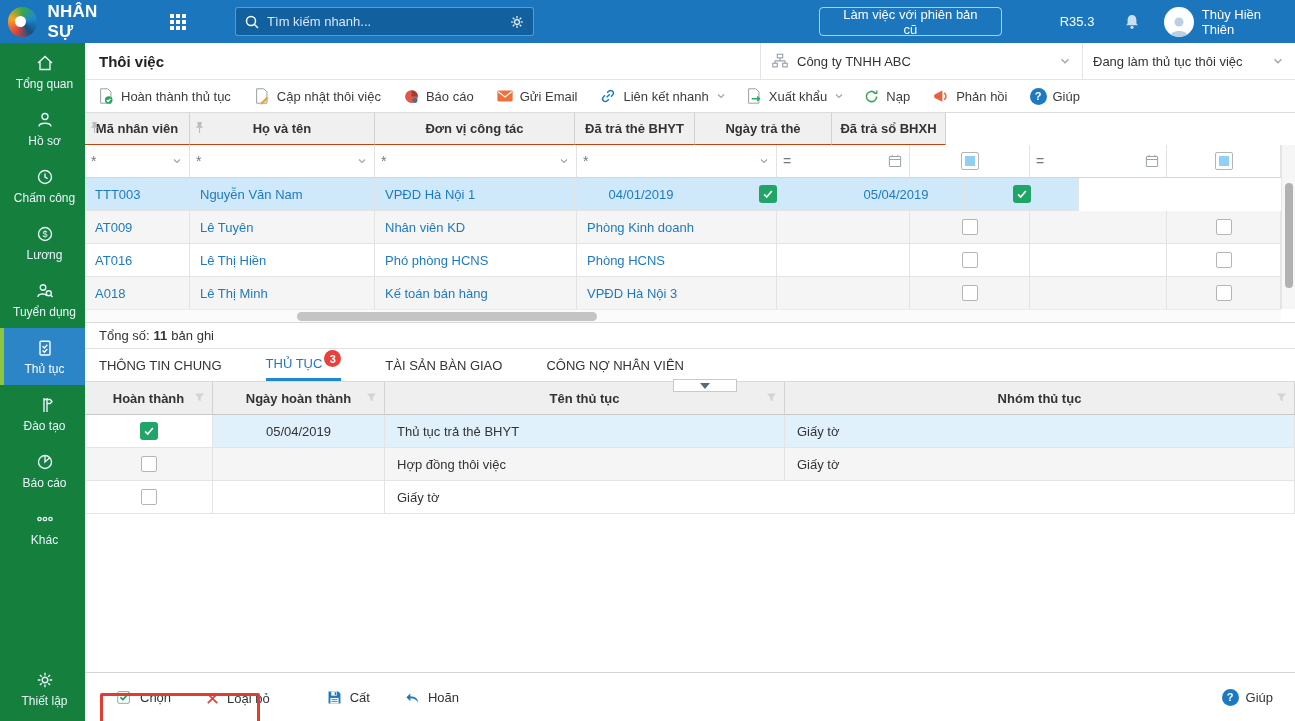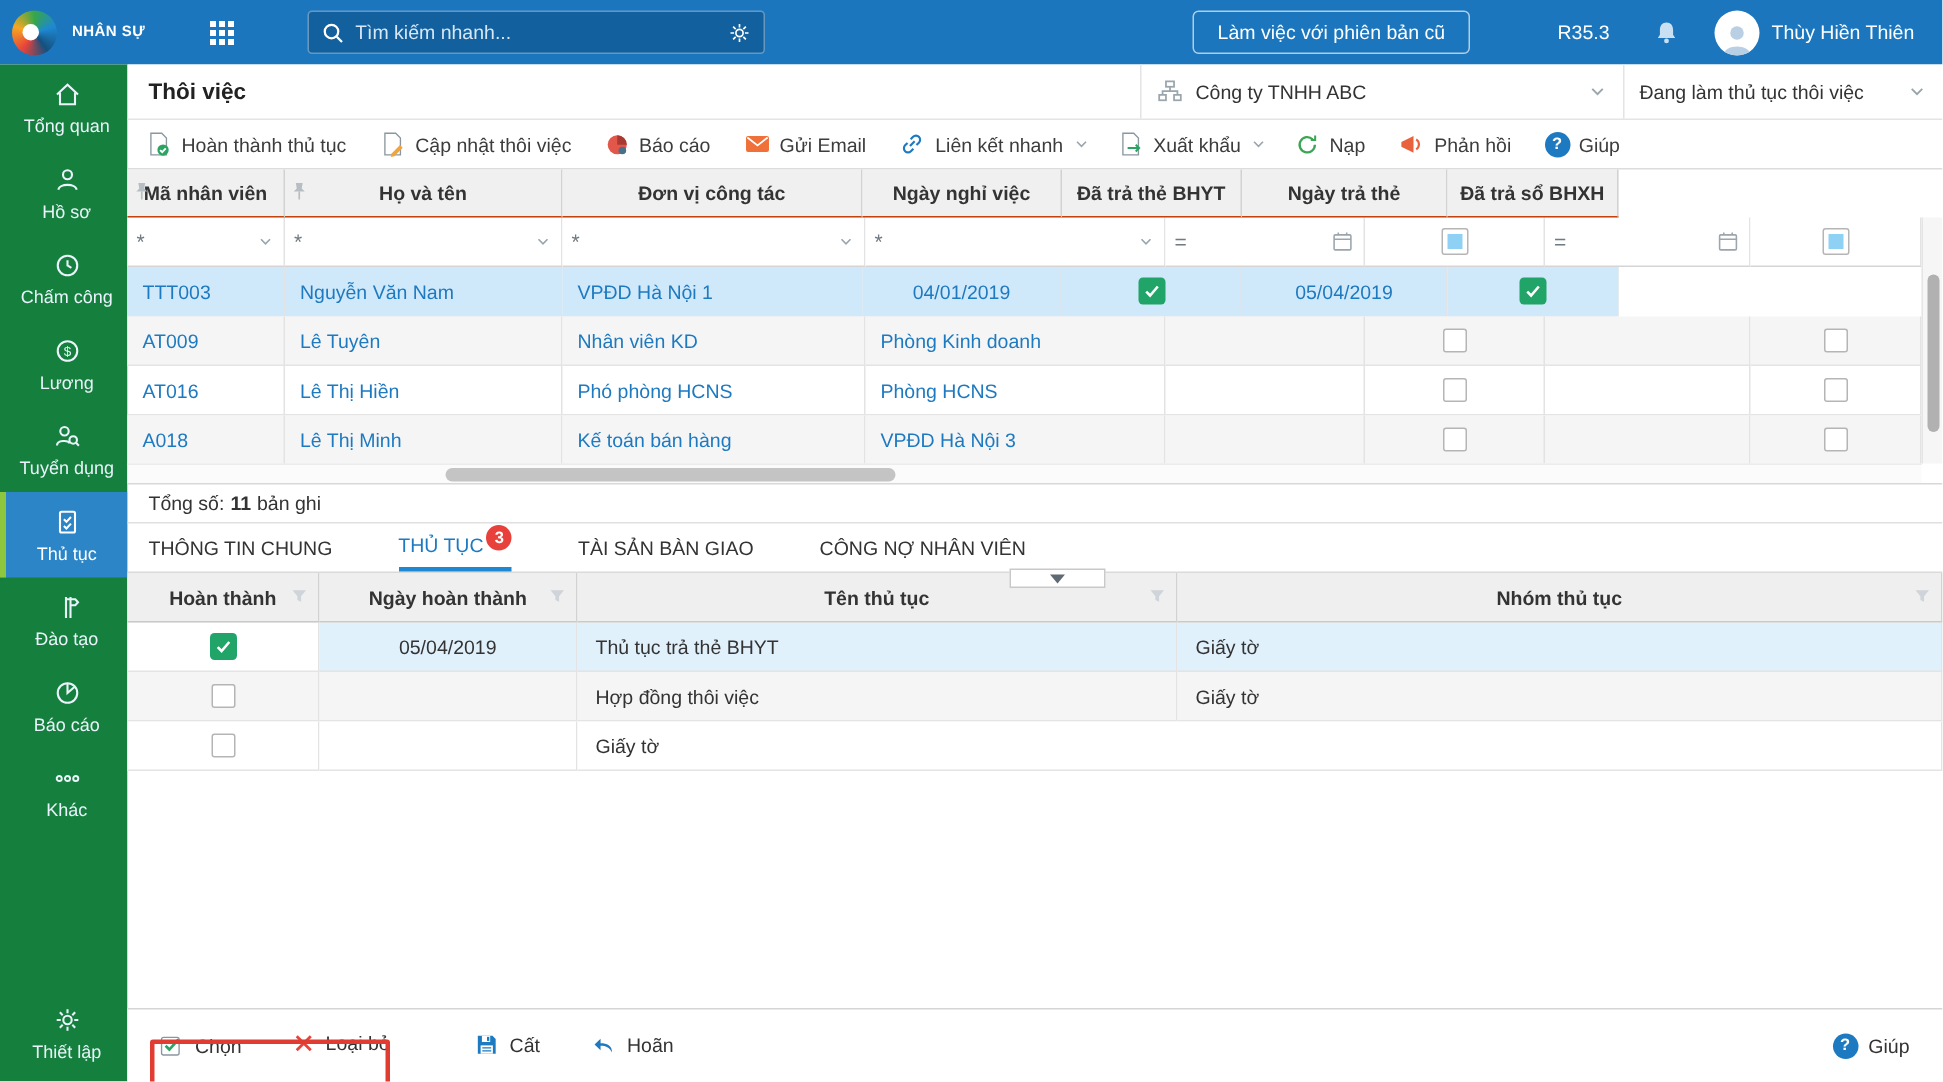--- a/index.html
+++ b/index.html
@@ -4,21 +4,21 @@
 <style>
   * { margin:0; padding:0; box-sizing:border-box; }
   html,body { width:1295px; height:721px; }
   body { font-family:"Liberation Sans","DejaVu Sans",sans-serif; font-size:13px; color:#333; background:#fff; overflow:hidden; }
   .app { position:relative; width:1295px; height:721px; background:#fff; }
 
   
   .topbar { position:absolute; top:0; left:0; right:0; height:43px; background:#1b76bd; display:flex; align-items:center; }
   .logo { width:30px; height:30px; border-radius:50%; margin-left:8px; background:conic-gradient(#35a74a,#1e88d2,#15507e,#e8433b,#f5a623,#35a74a); position:relative; }
   .logo:after { content:""; position:absolute; left:7px; top:9px; width:11px; height:11px; border-radius:50%; background:#fff; }
-  .app-name { color:#fff; font-size:10px; font-weight:bold; margin-left:10px; letter-spacing:.3px; }
+  .app-name { color:#fff; font-size:17px; font-weight:bold; margin-left:10px; letter-spacing:.3px; }
   .grid-btn { margin-left:42px; display:flex; align-items:center; cursor:pointer; }
   .searchbox { margin-left:48px; width:305px; height:29px; background:rgba(6,57,99,.35); border:1px solid rgba(255,255,255,.35); border-radius:3px; display:flex; align-items:center; padding:0 8px; }
   .searchbox input { flex:1; background:transparent; border:0; outline:none; color:#fff; font-size:13px; margin-left:7px; font-family:inherit; }
   .searchbox input::placeholder { color:#d7e7f5; }
   .old-version-btn { margin-left:285px; height:29px; padding:0 16px; border:1px solid rgba(255,255,255,.65); border-radius:4px; color:#fff; font-size:13px; display:flex; align-items:center; background:transparent; cursor:pointer; font-family:inherit; }
   .version { color:#fff; margin-left:58px; font-size:13px; }
   .bell { margin-left:28px; cursor:pointer; display:flex; }
   .avatar { width:30px; height:30px; border-radius:50%; background:#fff; margin-left:22px; display:flex; align-items:flex-end; justify-content:center; overflow:hidden; }
   .user-name { color:#fff; margin-left:8px; font-size:13px; }
 
@@ -88,21 +88,21 @@
   .det-row.sel .det-cell { background:#e0f1fc; }
   .det-row.sel .det-cell.first-white { background:#fff; }
   .det-row.alt .det-cell { background:#f5f5f5; }
   .d0{width:128px}.d1{width:172px}.d2{width:400px}.d3{flex:1}
 
   
   .footer { position:absolute; left:0; right:0; bottom:0; height:49px; border-top:1px solid #d5d5d5; display:flex; align-items:center; background:#fff; }
   .foot-btn { display:flex; align-items:center; cursor:pointer; color:#333; margin-right:34px; }
   .foot-btn .lbl { margin-left:7px; }
   .annotation { position:absolute; left:15px; top:5px; width:160px; height:37px; border:3px solid #e03c31; border-radius:2px; pointer-events:none; }
-  .foot-left { position:relative; display:flex; align-items:flex-start; padding-left:20px; flex:1; }
+  .foot-left { position:relative; display:flex; align-items:flex-end; padding-left:30px; flex:1; }
   .foot-help { display:flex; align-items:center; margin-right:22px; cursor:pointer; }
   .foot-help .lbl { margin-left:7px; }
 
   .help-circle { width:17px; height:17px; border-radius:50%; background:#1e7ac0; color:#fff; font-size:11px; font-weight:bold; display:flex; align-items:center; justify-content:center; }
   svg { display:block; }
 </style>
 </head>
 <body>
 
 <div class="app">
@@ -396,23 +396,20 @@
               <svg width="11" height="13" viewBox="0 0 12 14">
                 <path d="M3.5 1 H8.5 L7.8 5 L10 7.2 H2 L4.2 5 Z" fill="#b6bdc3"></path>
                 <path d="M6 7.2 V13" stroke="#b6bdc3" stroke-width="1.2"></path>
               </svg>
             </span>
             <span>Họ và tên</span>
           </div>
         <div class="hcell w3">
             <span>Đơn vị công tác</span>
           </div>
-        <div class="hcell w4">
-            <span>Ngày nghỉ việc</span>
-          </div>
         <div class="hcell w5">
             <span>Đã trả thẻ BHYT</span>
           </div>
         <div class="hcell w6">
             <span>Ngày trả thẻ</span>
           </div>
         <div class="hcell w7">
             <span>Đã trả sổ BHXH</span>
           </div>
       </div>

